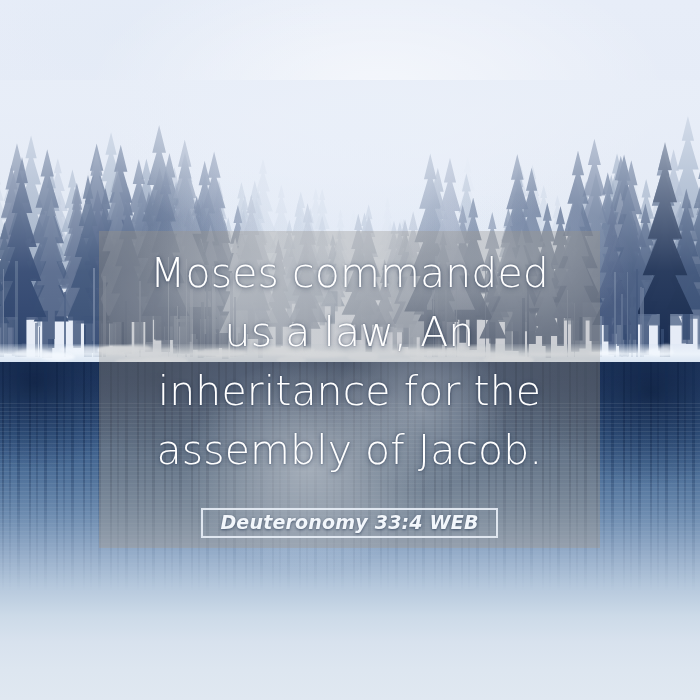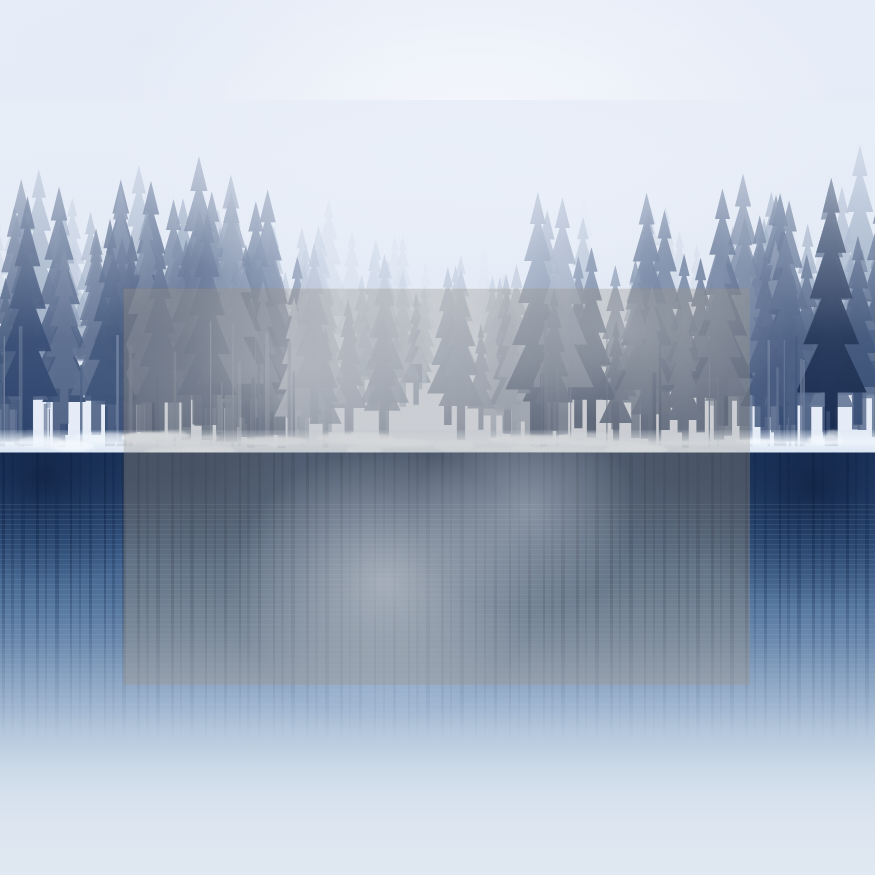--- a/index.html
+++ b/index.html
@@ -514,15 +514,26 @@
     </div>
 
   <div class="water"></div>
   <div class="reflect-mass"></div>
   <div class="reflect-streaks"></div>
   <div class="water-glare"></div>
   <div class="ripples"></div>
 
   <div class="overlay-panel"></div>
 
-
+  <div class="verse-block">
+    <div class="verse-text">Moses commanded
+us a law, An
+inheritance for the
+assembly of Jacob.</div>
+  </div>
+
+  <div class="citation-wrap">
+    <span class="citation-box">
+      <span class="citation-text">Deuteronomy 33:4 WEB</span>
+    </span>
+  </div>
 
 </div>
 
 </body></html>

